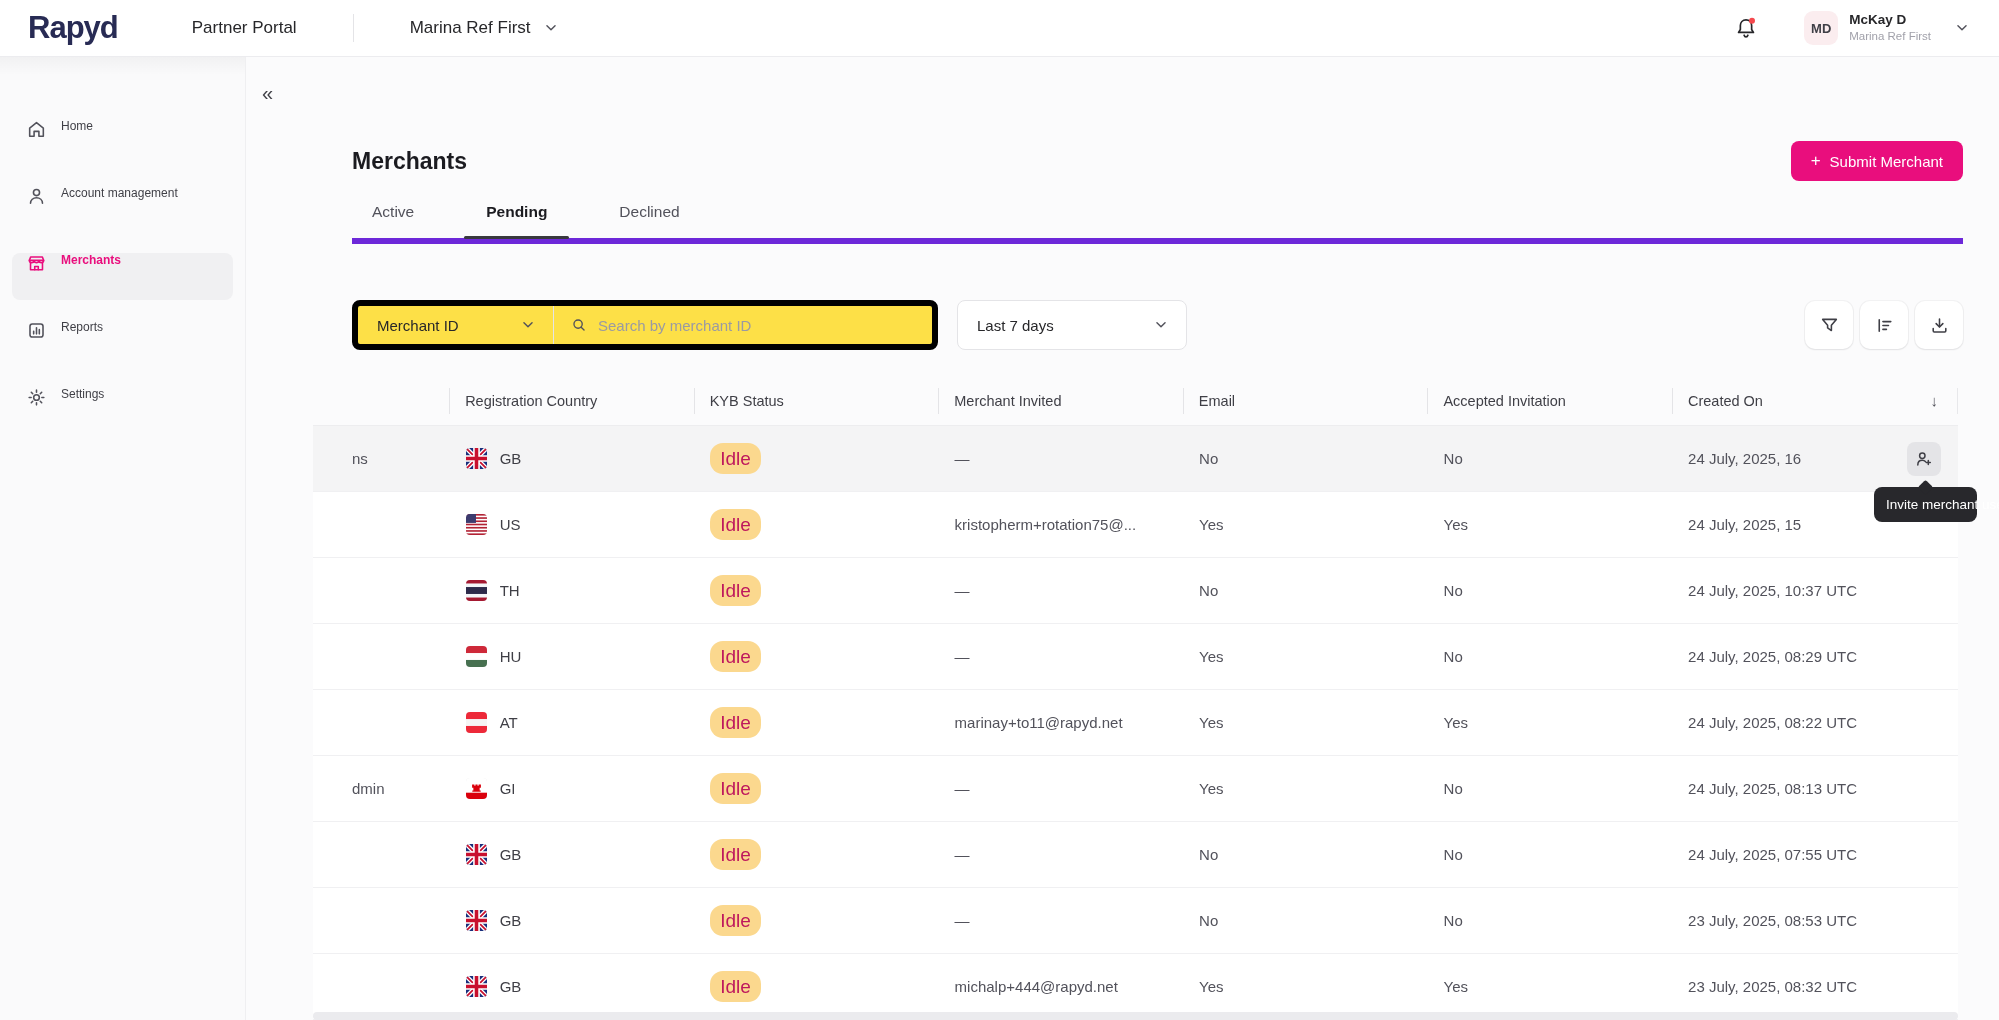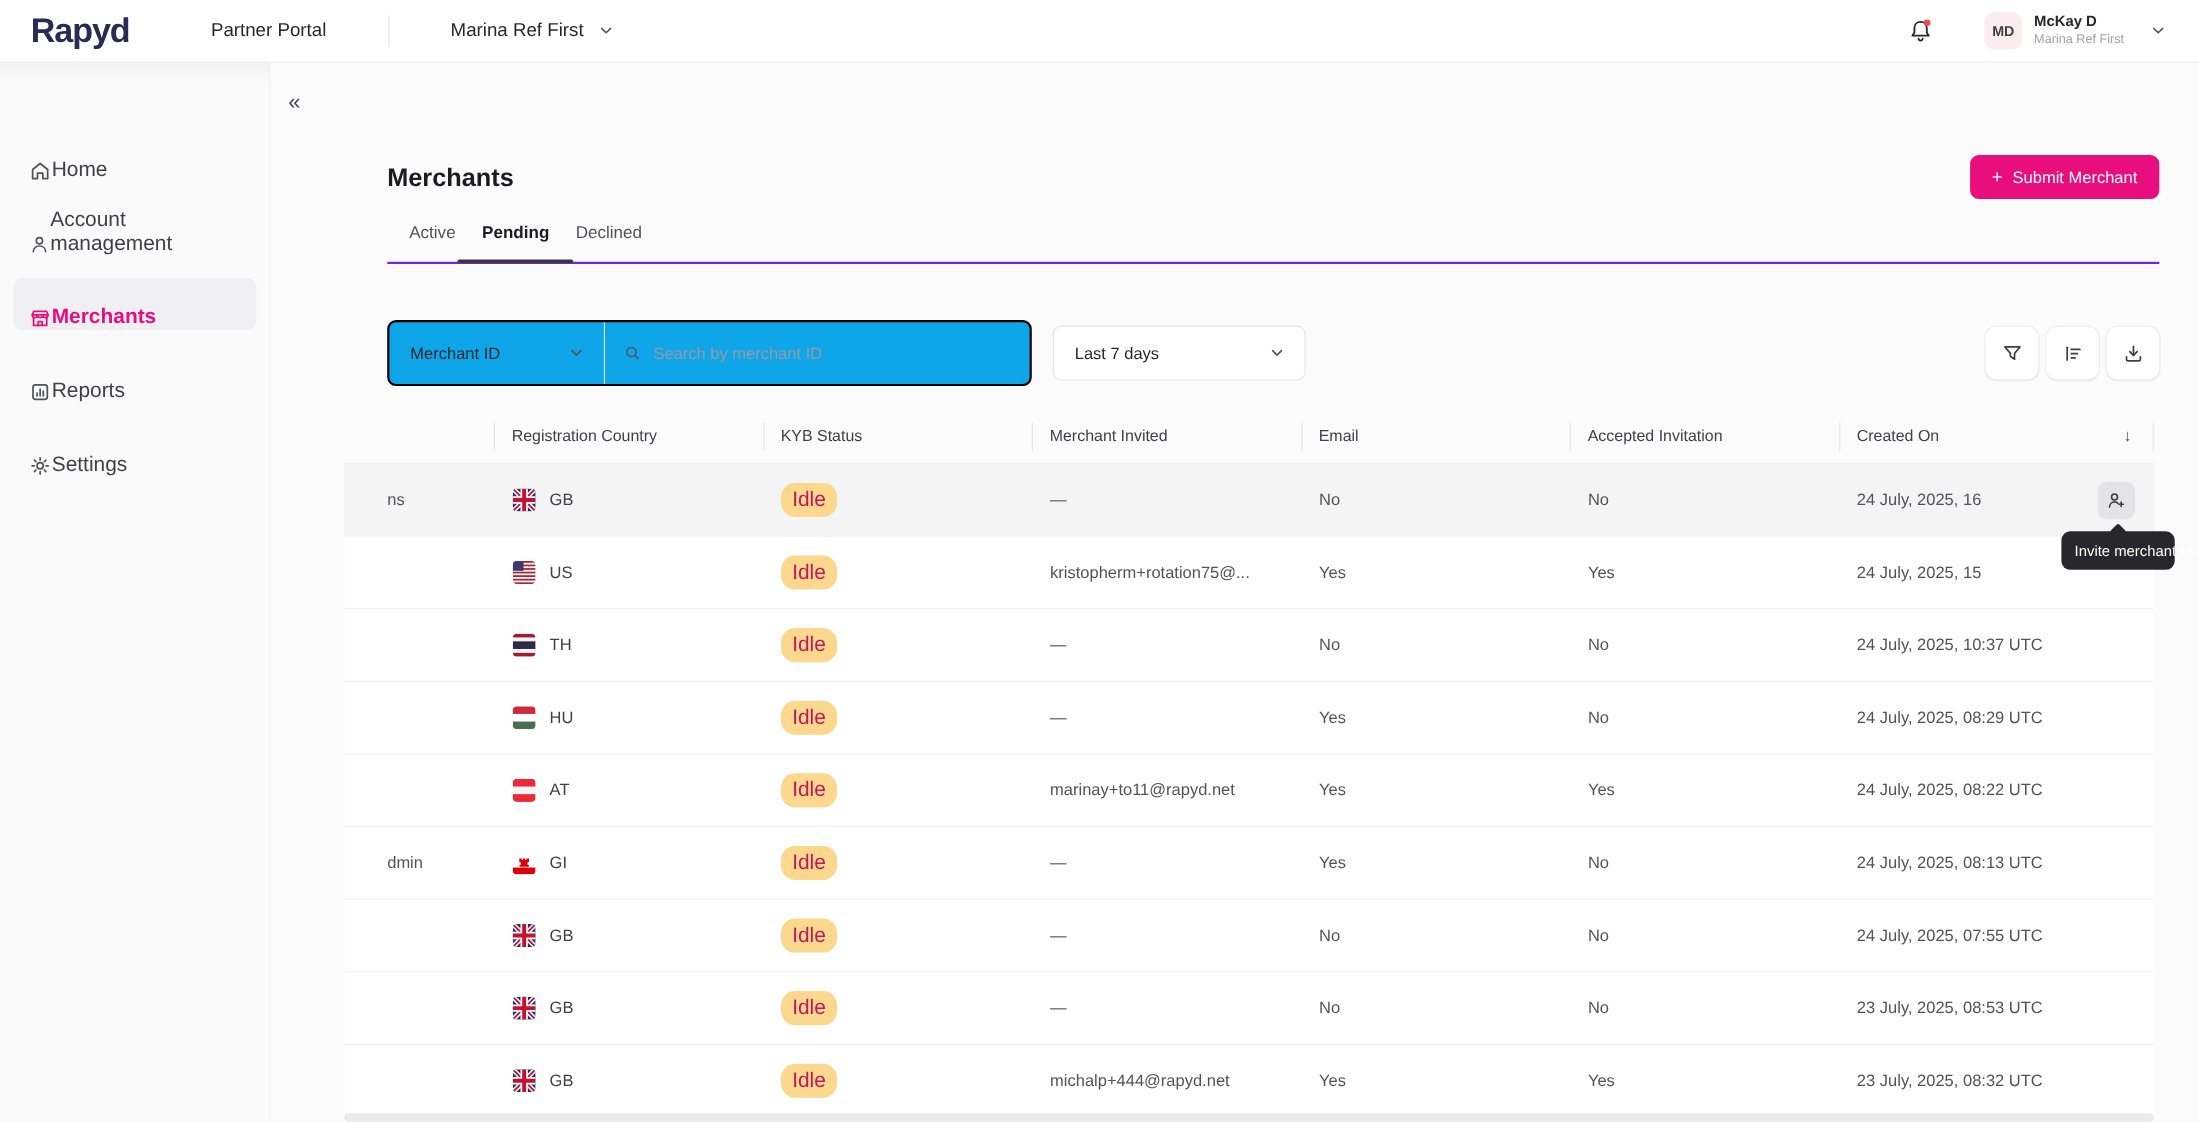--- a/index.html
+++ b/index.html
@@ -38,49 +38,49 @@
 
   
   .body { display: flex; height: 963px; }
   .sidebar {
     width: 246px; background: #FAFAFB; border-right: 1px solid #EFEFF1;
     padding-top: 62px; flex-shrink: 0;
     background-image: linear-gradient(to bottom, rgba(0,0,0,0.035), rgba(0,0,0,0) 18px);
   }
   .side-item {
     height: 47px; margin: 0 12px 20px 12px; border-radius: 8px;
-    display: flex; align-items: flex-end; padding: 0 14px;
-    font-size: 19px; color: #3F3F46; cursor: pointer;
+    display: flex; align-items: flex-start; gap: 14px; padding: 0 14px;
+    font-size: 12px; color: #3F3F46; cursor: pointer;
   }
   .side-item .s-icon { width: 21px; height: 21px; display: inline-flex; }
   .side-item .s-icon svg { width: 100%; height: 100%; fill: none; stroke: #52525B; stroke-width: 1.5; stroke-linecap: round; stroke-linejoin: round; }
   .side-item.active { background: #F0F0F2; color: #E90E7D; font-weight: 700; }
   .side-item.active .s-icon svg { stroke: #E90E7D; }
 
   .main { flex: 1; position: relative; background: #FBFBFC; }
   .collapse-btn { position: absolute; top: 26px; left: 16px; font-size: 20px; color: #3F3F46; cursor: pointer; line-height: 1; }
 
   .page-head { display: flex; align-items: center; margin: 84px 36px 0 106px; height: 40px; }
   .page-title { font-size: 23px; font-weight: 700; color: #1B1B20; }
   .submit-btn {
     margin-left: auto; height: 40px; padding: 0 20px; border: none; cursor: pointer;
     background: #E90E7D; color: #fff; border-radius: 8px;
     font-family: inherit; font-size: 15px; font-weight: 500;
     display: flex; align-items: center; gap: 9px;
   }
   .submit-plus { font-size: 17px; font-weight: 400; }
 
-  .tabs { display: flex; gap: 24px; margin: 21px 36px 0 106px; padding-left: 20px; border-bottom: 2px solid #6d28d9; }
+  .tabs { display: flex; gap: 72px; margin: 21px 36px 0 106px; padding-left: 20px; border-bottom: 6px solid #6d28d9; }
   .tab { position: relative; padding-bottom: 16px; font-size: 15.5px; color: #52525B; cursor: pointer; line-height: 20px; }
   .tab.active { color: #1B1B20; font-weight: 700; }
   .tab.active::after { content: ""; position: absolute; left: -22px; right: -22px; bottom: -1px; height: 3px; background: #38383E; border-radius: 2px; }
 
   
   .filter-row { display: flex; align-items: center; margin: 56px 36px 0 106px; height: 50px; }
-  .search-combo { display: flex; width: 586px; height: 60px; background: #0ea5e9; border: 2px solid #000000; border-radius: 8px; }
+  .search-combo { display: flex; width: 586px; height: 50px; background: #fde047; border: 6px solid #000000; border-radius: 8px; }
   .combo-cat { width: 196px; display: flex; align-items: center; justify-content: space-between; padding: 0 16px 0 19px; border-right: 1px solid #E4E4E7; font-size: 15px; color: #27272A; cursor: pointer; }
   .combo-search { flex: 1; display: flex; align-items: center; gap: 10px; padding: 0 16px; }
   .combo-search svg { width: 18px; height: 18px; fill: none; stroke: #52525B; stroke-width: 1.5; stroke-linecap: round; flex-shrink: 0; }
   .combo-search input { border: none; outline: none; background: transparent; flex: 1; font-family: inherit; font-size: 15px; color: #27272A; }
   .combo-search input::placeholder { color: #9A9AA3; }
   .date-select { margin-left: 19px; width: 230px; height: 50px; background: #fff; border: 1px solid #E4E4E7; border-radius: 8px;
     display: flex; align-items: center; justify-content: space-between; padding: 0 16px 0 19px; font-size: 15px; color: #27272A; cursor: pointer; }
   .icon-btns { margin-left: auto; display: flex; gap: 7px; }
   .icon-btn { width: 48px; height: 48px; border: none; cursor: pointer; background: #fff; border-radius: 10px;
     display: flex; align-items: center; justify-content: center;

